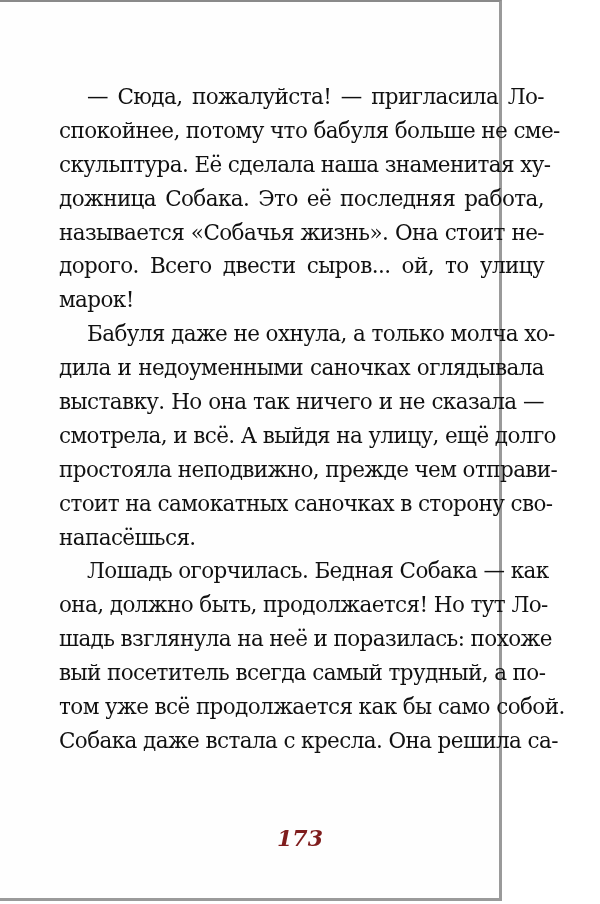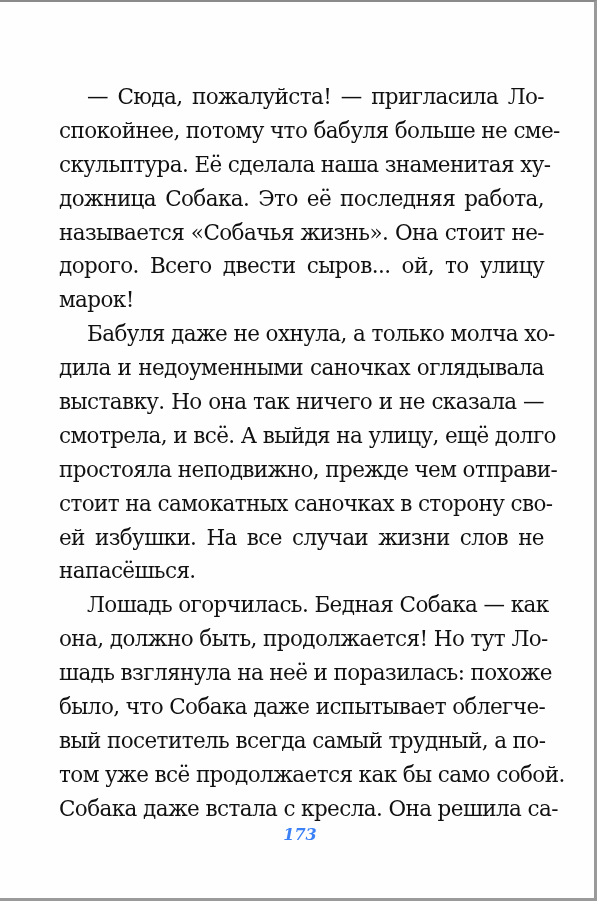--- a/index.html
+++ b/index.html
@@ -3,21 +3,21 @@
 <meta charset="utf-8">
 <style>
   html, body { margin: 0; padding: 0; }
   body {
     width: 600px; height: 904px; overflow: hidden;
     background: #ffffff;
     position: relative;
   }
   .page {
     position: absolute; left: 0; top: 0;
-    width: 597px; height: 901px;
+    width: 502px; height: 901px;
     background: #fefefe;
     border-top: 2px solid #8a8a8a;
     border-right: 3px solid #9a9a9a;
     border-bottom: 3px solid #9a9a9a;
     box-sizing: border-box;
   }
   .text {
     position: absolute;
     left: 59px; top: 78px;
     width: 485px;
@@ -35,22 +35,22 @@
     height: 33.9px;
   }
   .line.last { text-align-last: left; }
   .line.indent { padding-left: 28px; }
   .page-number {
     position: absolute;
     left: 0; width: 600px; top: 823px;
     text-align: center;
     font-family: "DejaVu Serif", "Liberation Serif", serif;
     font-style: italic; font-weight: bold;
-    font-size: 16px;
-    color: #3b82f6;
+    font-size: 22px;
+    color: #7f1d1d;
   }
 </style>
 </head>
 <body>
 
 <div class="page">
   <div class="text">
 
     <div>
       <span class="line indent">— Сюда, пожалуйста! — пригласила Ло-</span>
@@ -62,29 +62,27 @@
       <span class="line last">марок!</span>
     </div>
 
     <div>
       <span class="line indent">Бабуля даже не охнула, а только молча хо-</span>
       <span class="line">дила и недоуменными саночках оглядывала</span>
       <span class="line">выставку. Но она так ничего и не сказала —</span>
       <span class="line">смотрела, и всё. А выйдя на улицу, ещё долго</span>
       <span class="line">простояла неподвижно, прежде чем отправи-</span>
       <span class="line">стоит на самокатных саночках в сторону сво-</span>
-      <span class="line">ей избушки. На все случаи жизни слов не</span>
       <span class="line last">напасёшься.</span>
     </div>
 
     <div>
       <span class="line indent">Лошадь огорчилась. Бедная Собака — как</span>
       <span class="line">она, должно быть, продолжается! Но тут Ло-</span>
       <span class="line">шадь взглянула на неё и поразилась: похоже</span>
-      <span class="line">было, что Собака даже испытывает облегче-</span>
       <span class="line">вый посетитель всегда самый трудный, а по-</span>
       <span class="line">том уже всё продолжается как бы само собой.</span>
       <span class="line">Собака даже встала с кресла. Она решила са-</span>
 
     </div>
   </div>
   <div class="page-number">173</div>
 </div>
 
 </body></html>

